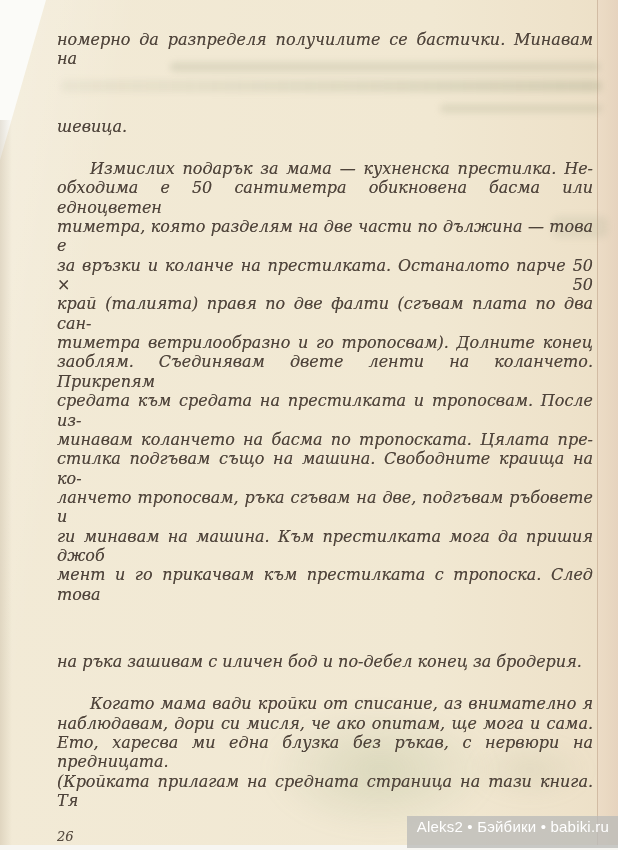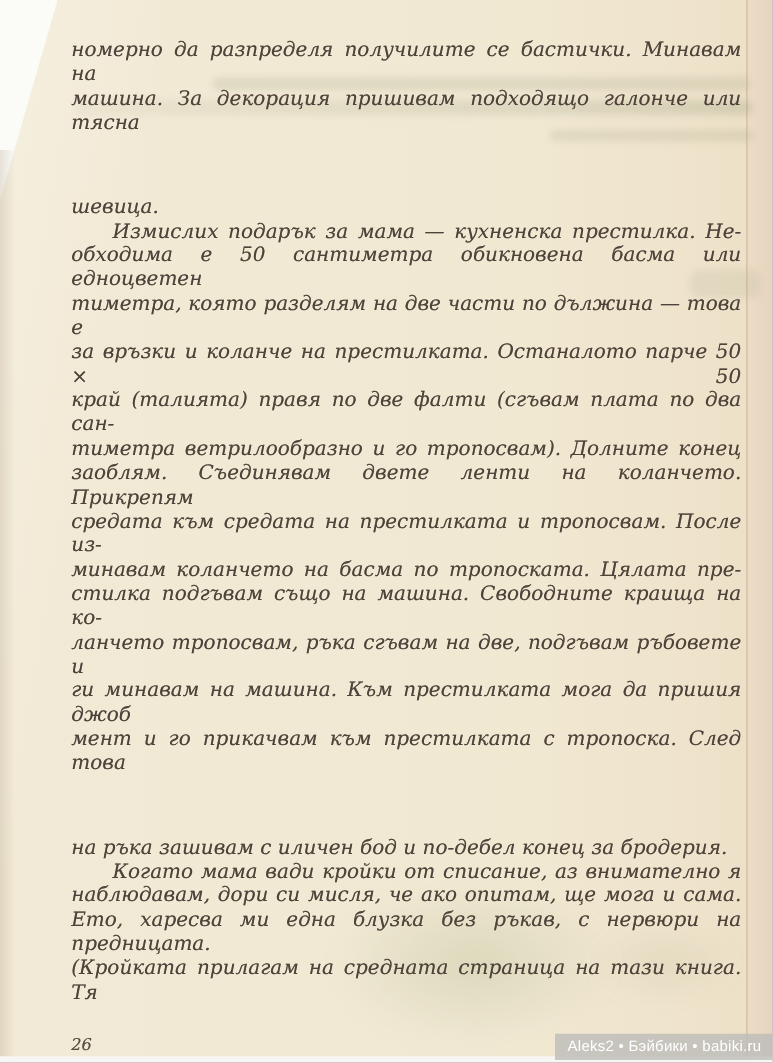--- a/index.html
+++ b/index.html
@@ -1,18 +1,18 @@
 <!DOCTYPE html>
 <html><head>
 <meta charset="utf-8">
 <style>
   html,body{margin:0;padding:0;background:#e8e8e6;}
   #canvas{
     position:relative;width:618px;height:850px;overflow:hidden;
-    background:#701a75;
+    background:#f9a8d4;
     font-family:"DejaVu Serif",serif;
     text-decoration:underline;
   }
   
   #page{
     position:absolute;inset:0;
     background:
       linear-gradient(100deg, rgba(255,255,255,.25) 0%, rgba(255,255,255,0) 18%),
       linear-gradient(to right, #f2ead6 0%, #f1e8d2 70%, #eee2ca 92%, #ecdfc6 100%),
       #f0e7d1;
@@ -49,34 +49,34 @@
     background:radial-gradient(ellipse at center,rgba(150,160,120,.14),rgba(150,160,120,0) 70%);}
   
   #text-block{
     position:absolute;left:57px;top:30px;width:536px;
     font-style:italic;font-size:16px;line-height:19.35px;
     color:#4e433a;
     text-shadow:0 0 .4px rgba(78,67,58,.55);
   }
   .line{text-align:justify;text-align-last:justify;white-space:normal;}
   .line.flush{text-align-last:left;margin-top:48px;}
-  .line.indent{padding-left:33px;}
+  .line.indent{padding-left:33px;margin-top:23px;}
   
   #page-number{
     position:absolute;left:57px;top:829px;
     font-style:italic;font-size:13px;color:#564b40;
     text-shadow:0 0 .4px rgba(78,67,58,.5);
   }
   #watermark{
-    position:absolute;right:0;bottom:2px;height:21px;line-height:21px;
+    position:absolute;right:0;bottom:2px;height:32px;line-height:21px;
     padding:0 9px 0 10px;
     background:rgba(187,187,185,.78);
     color:#ffffff;
     font-family:"Liberation Sans",sans-serif;
-    font-size:12px;letter-spacing:.2px;
+    font-size:15px;letter-spacing:.2px;
   }
 </style>
 </head>
 <body>
 
 <div id="canvas">
   <div id="page">
     <div id="page-edge-right"></div>
     <div id="corner-top-left"></div>
     <div id="left-edge-shade"></div>
@@ -84,21 +84,20 @@
 
     <div id="smudge-1" class="smudge"></div>
     <div id="smudge-2" class="smudge"></div>
     <div id="smudge-3" class="smudge"></div>
     <div id="smudge-4" class="smudge"></div>
     <div id="smudge-5" class="smudge"></div>
     <div id="smudge-6" class="smudge"></div>
 
     <div id="text-block">
         <div class="line">номерно да разпределя получилите се бастички. Минавам на</div>
-        <div class="line">машина. За декорация пришивам подходящо галонче или тясна</div>
         <div class="line flush">шевица.</div>
         <div class="line indent">Измислих подарък за мама — кухненска престилка. Не-</div>
         <div class="line">обходима е 50 сантиметра обикновена басма или едноцветен</div>
         <div class="line">тиметра, която разделям на две части по дължина — това е</div>
         <div class="line">за връзки и коланче на престилката. Останалото парче 50 × 50</div>
         <div class="line">край (талията) правя по две фалти (сгъвам плата по два сан-</div>
         <div class="line">тиметра ветрилообразно и го тропосвам). Долните конец</div>
         <div class="line">заоблям. Съединявам двете ленти на коланчето. Прикрепям</div>
         <div class="line">средата към средата на престилката и тропосвам. После из-</div>
         <div class="line">минавам коланчето на басма по тропоската. Цялата пре-</div>

